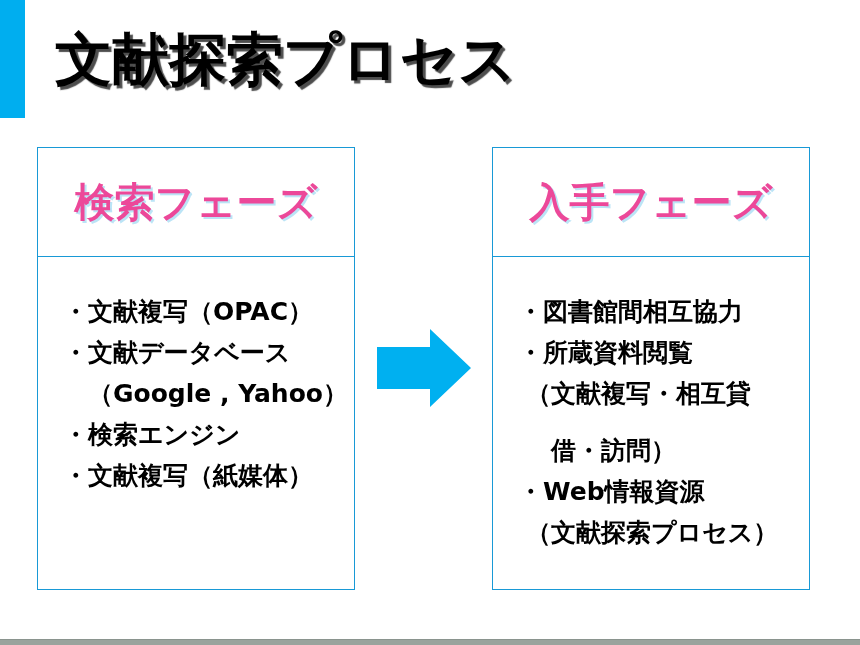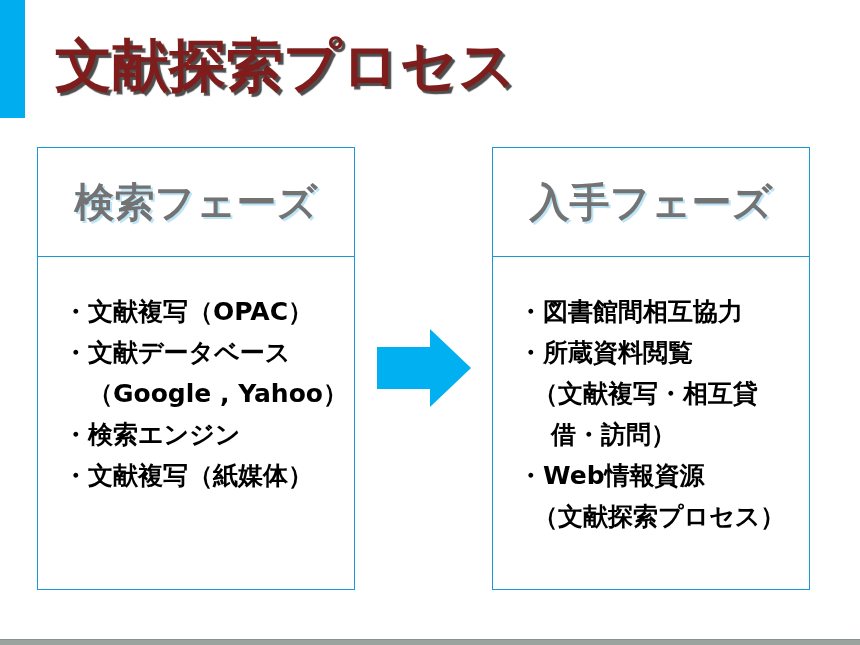--- a/index.html
+++ b/index.html
@@ -17,24 +17,24 @@
   .accent-bar {
     position: absolute;
     left: 0; top: 0;
     width: 25px; height: 118px;
     background: #00AEEF;
   }
 
   
   .slide-title {
     position: absolute;
-    left: 55px; top: 28px;
+    left: 55px; top: 22px;
     font-size: 57px;
     font-weight: bold;
-    color: #7f1d1d;
+    color: #000000;
     letter-spacing: 0px;
     white-space: nowrap;
     text-shadow: 3px 3px 1px #4d4d4d;
   }
 
   
   .phase-box {
     position: absolute;
     top: 147px;
     width: 318px;
@@ -46,36 +46,36 @@
   .phase-box.right { left: 492px; }
 
   .phase-header {
     height: 109px;
     border-bottom: 1.5px solid #1899D6;
     display: flex;
     align-items: center;
     justify-content: center;
     font-size: 40px;
     font-weight: bold;
-    color: #737373;
+    color: #ec4899;
     white-space: nowrap;
     text-shadow: 2px 2px 0 rgba(180, 225, 245, 0.9);
   }
 
   .phase-body {
     padding: 34px 8px 0 25px;
     font-size: 25px;
     font-weight: bold;
     color: #000000;
     line-height: 41px;
   }
   .line { white-space: nowrap; }
   .indent-1  { padding-left: 25px; }
-  .indent-1s { padding-left: 8px; margin-left: 7px; }
-  .indent-2  { padding-left: 33px; }
+  .indent-1s { padding-left: 8px; }
+  .indent-2  { padding-left: 33px; margin-top: 16px; }
 
   
   .arrow-wrap {
     position: absolute;
     left: 377px; top: 329px;
     width: 94px; height: 78px;
   }
 
   
   .bottom-bar {

